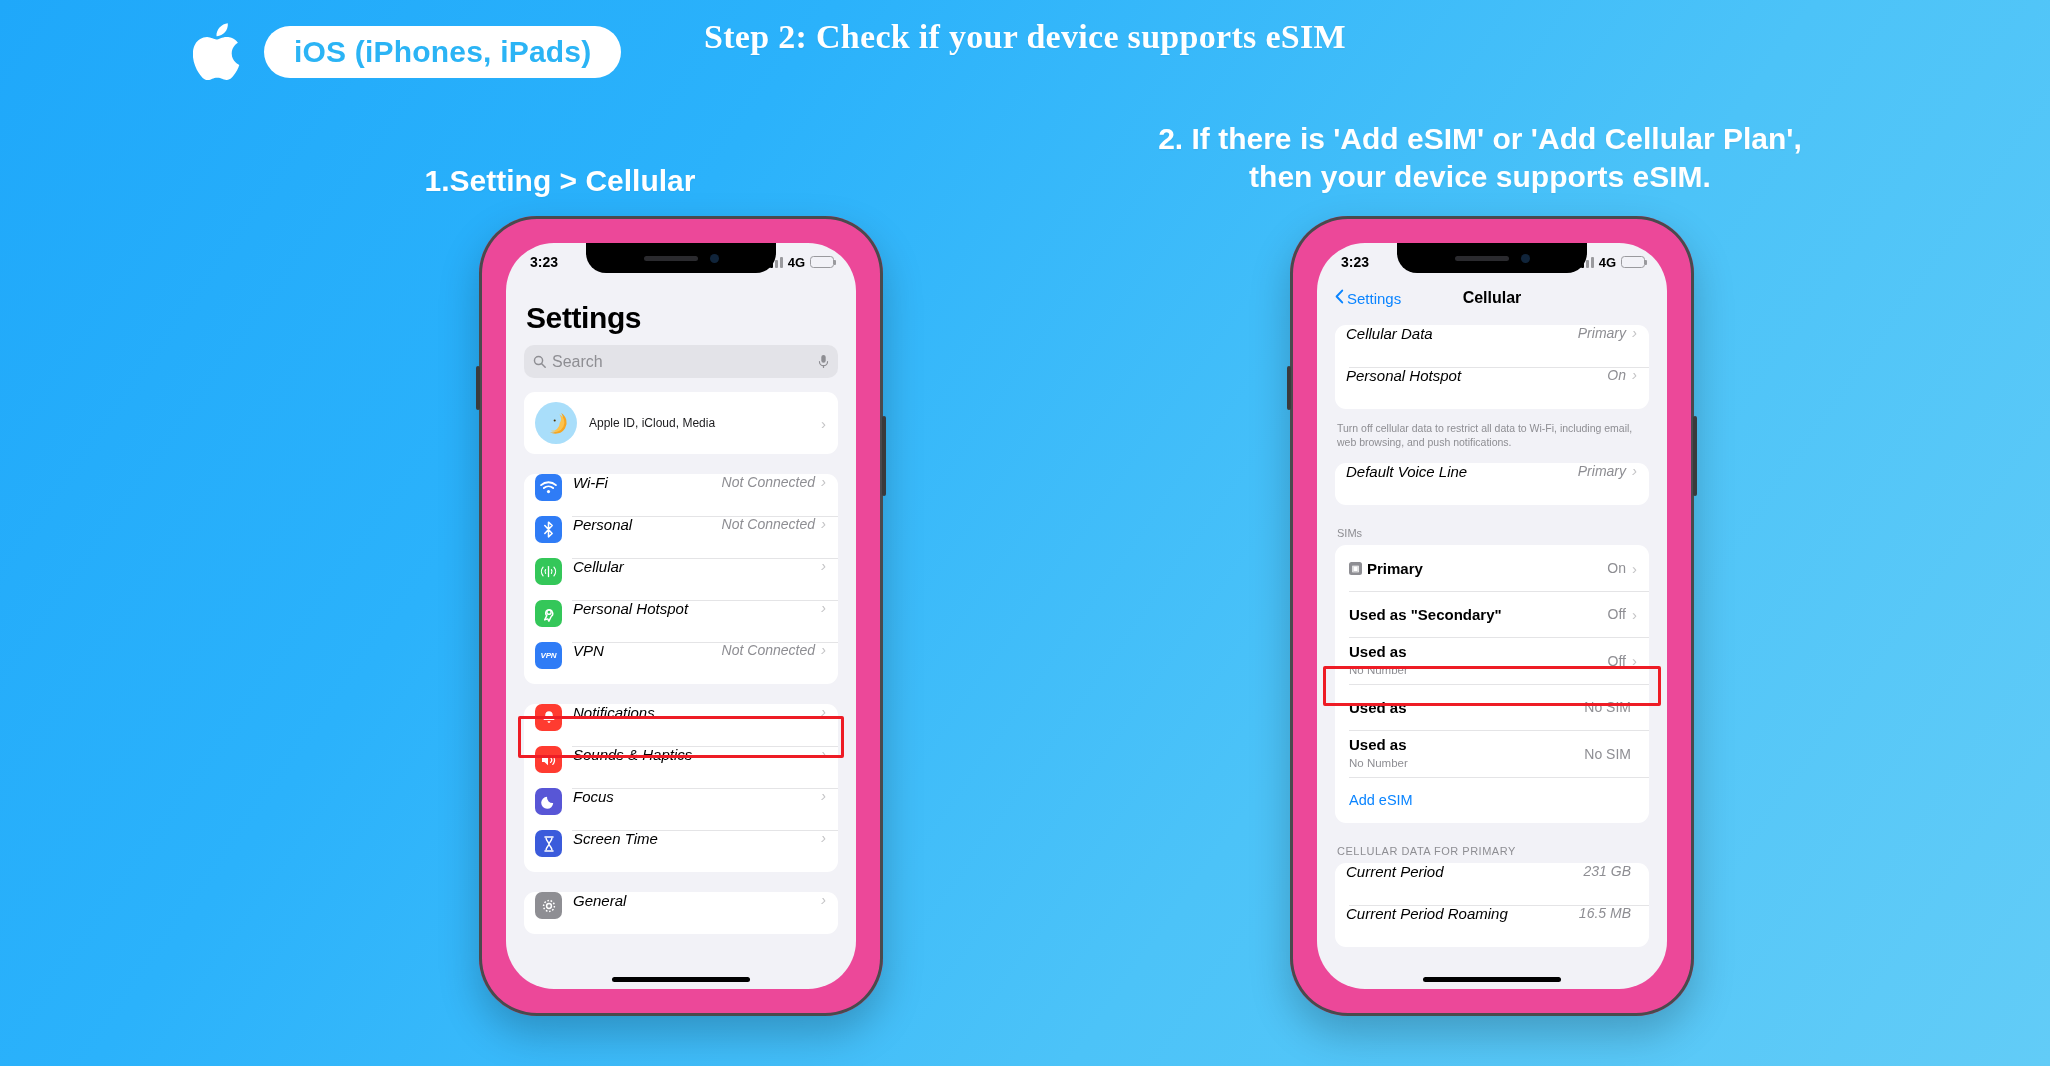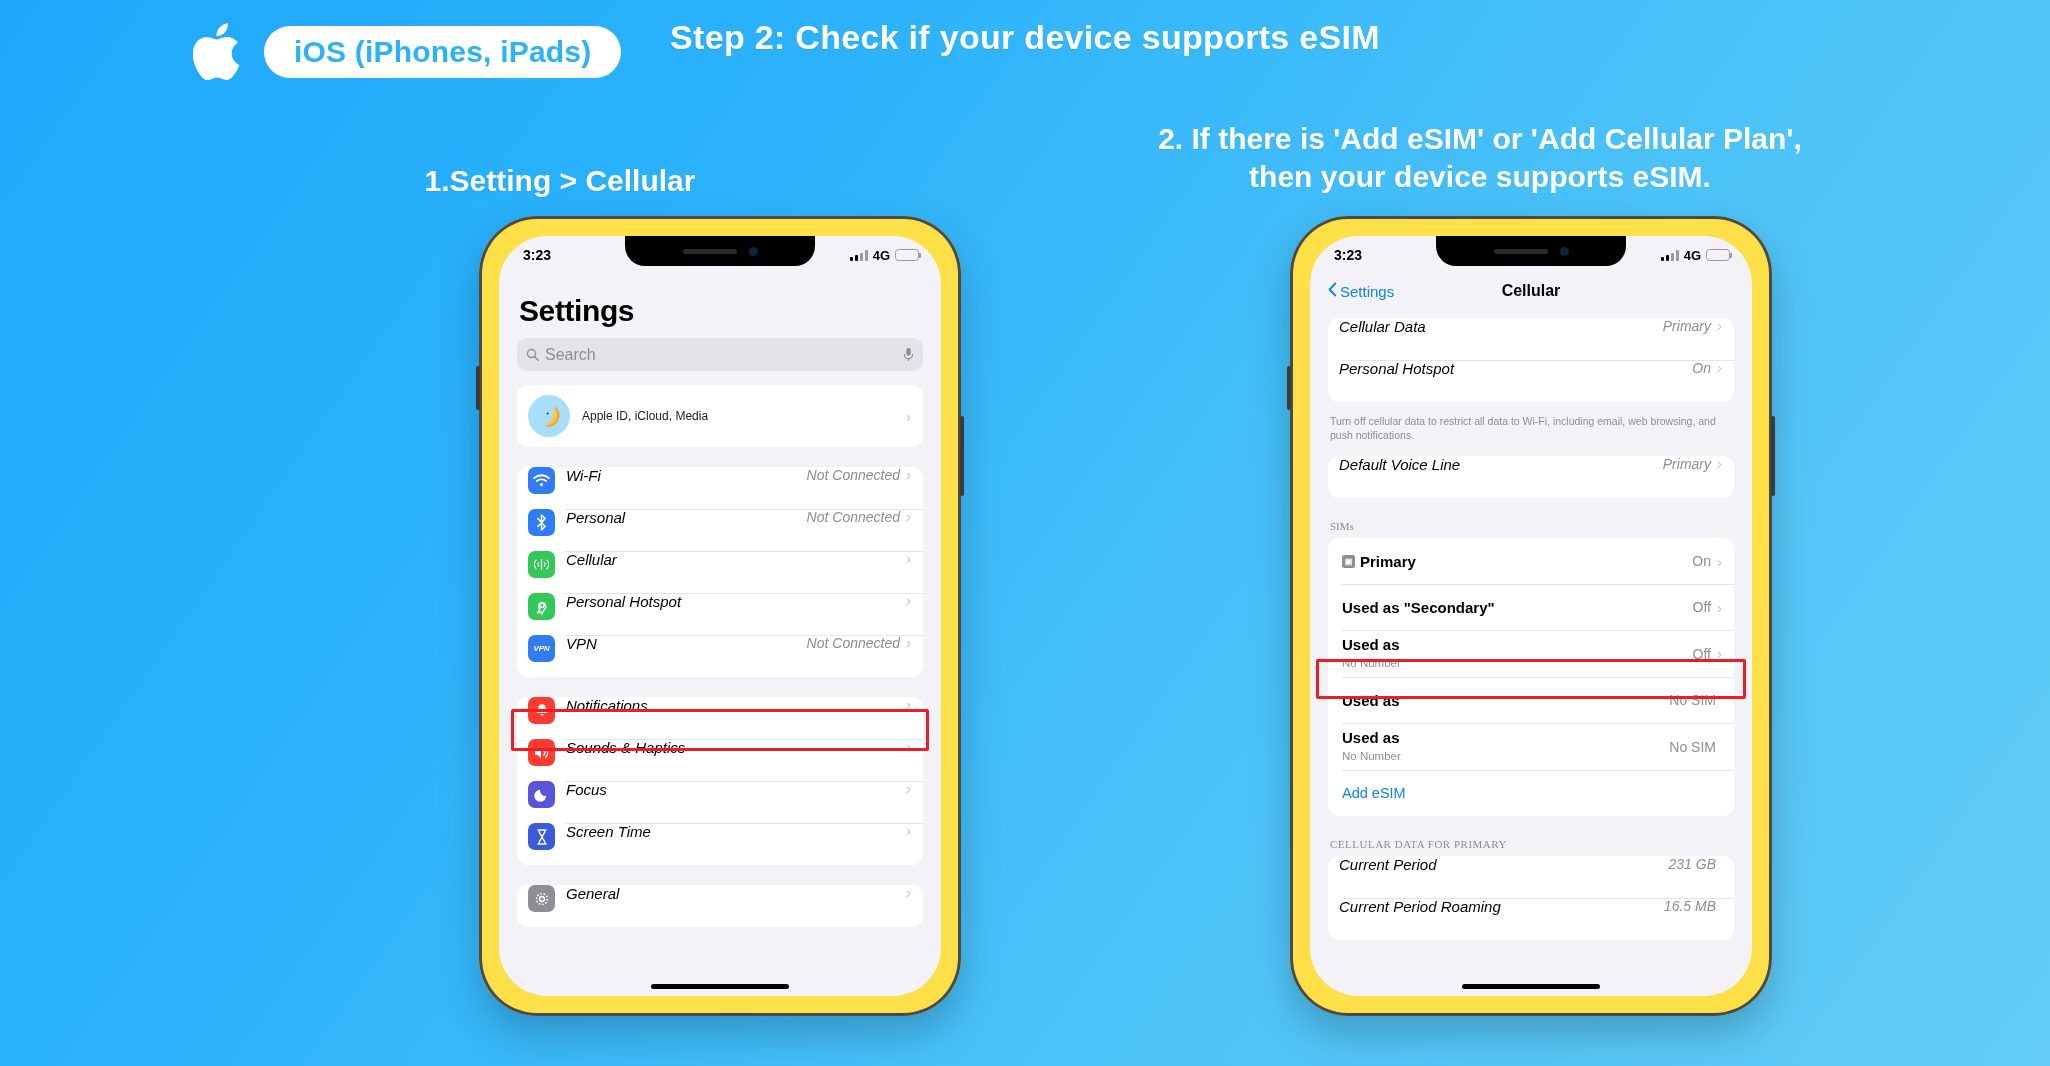--- a/index.html
+++ b/index.html
@@ -20,38 +20,39 @@
     background: #ffffff; border-radius: 26px;
     display: flex; align-items: center; justify-content: center;
     color: #2BB4F5; font-size: 30px; font-weight: bold; letter-spacing: .2px;
     white-space: nowrap;
   }
   .step-title {
     position: absolute; left: 0; top: 18px; width: 2050px;
     text-align: center; color: #ffffff;
     font-size: 34px; font-weight: bold; letter-spacing: .3px;
     text-shadow: 0 1px 2px rgba(0,0,0,.06);
+    font-family: Liberation Serif, serif;
   }
 
   
   .caption {
     position: absolute; color: #ffffff; font-weight: bold;
     font-size: 30px; line-height: 1.25; text-align: center;
     text-shadow: 0 1px 2px rgba(0,0,0,.05);
   }
   .cap-left  { left: 340px;  top: 162px;  width: 440px; }
   .cap-right { left: 1080px; top: 120px;  width: 800px; }
 
   
   .phone {
-    position: absolute; width: 482px; height: 800px;
-    background: #fde047;
+    position: absolute; width: 404px; height: 800px;
+    background: #ec4899;
     border-radius: 58px;
     box-shadow: 0 18px 40px rgba(0,0,0,.22), inset 0 0 0 3px #4a4a4d;
-    padding: 20px;
+    padding: 27px;
   }
   .phone::before { 
     content: ""; position: absolute; left: -3px; top: 150px;
     width: 4px; height: 44px; background: #3a3a3c; border-radius: 3px;
   }
   .phone::after { 
     content: ""; position: absolute; right: -3px; top: 200px;
     width: 4px; height: 80px; background: #3a3a3c; border-radius: 3px;
   }
   .phone-left  { left: 479px;  top: 216px; }
@@ -127,21 +128,21 @@
 
   .profile-row { display: flex; align-items: center; padding: 10px 12px 10px 11px; min-height: 56px; }
   .avatar {
     width: 42px; height: 42px; border-radius: 50%; flex: 0 0 42px; margin-right: 12px;
     background: #a9defa; display: flex; align-items: center; justify-content: center;
   }
   .profile-txt { flex: 1; }
   .profile-name { height: 12px; width: 2px; background:#c9c9cd; margin-bottom: 8px; }
   .profile-sub { font-size: 12px; color: #1c1c1e; }
 
-  .sec-head { font-size: 11px; color: #8e8e93; padding: 2px 20px 6px; font-family: Liberation Serif, serif; }
+  .sec-head { font-size: 11px; color: #8e8e93; padding: 2px 20px 6px; }
   .sec-head.caps { text-transform: uppercase; letter-spacing: .5px; }
   .footnote { font-size: 10.5px; color: #8e8e93; padding: 6px 20px 0; line-height: 1.35; margin-top: -14px; margin-bottom: 14px; }
 
   .row2 { display: flex; align-items: center; min-height: 46px; padding: 6px 12px 6px 14px; position: relative; }
   .row2 + .row2::before { content:""; position:absolute; left:14px; right:0; top:0; height:1px; background:#e4e4e6; }
   .r2-txt { flex: 1; }
   .r2-title { font-size: 15px; color: #000; font-weight: 600; display:flex; align-items:center; gap:5px; }
   .r2-sub { font-size: 11.5px; color: #8e8e93; margin-top: 2px; }
   .blur-sub { height: 7px; width: 120px; background:#dfdfe3; filter: blur(2.2px); margin-top: 5px; border-radius: 3px; }
   .simbadge {

